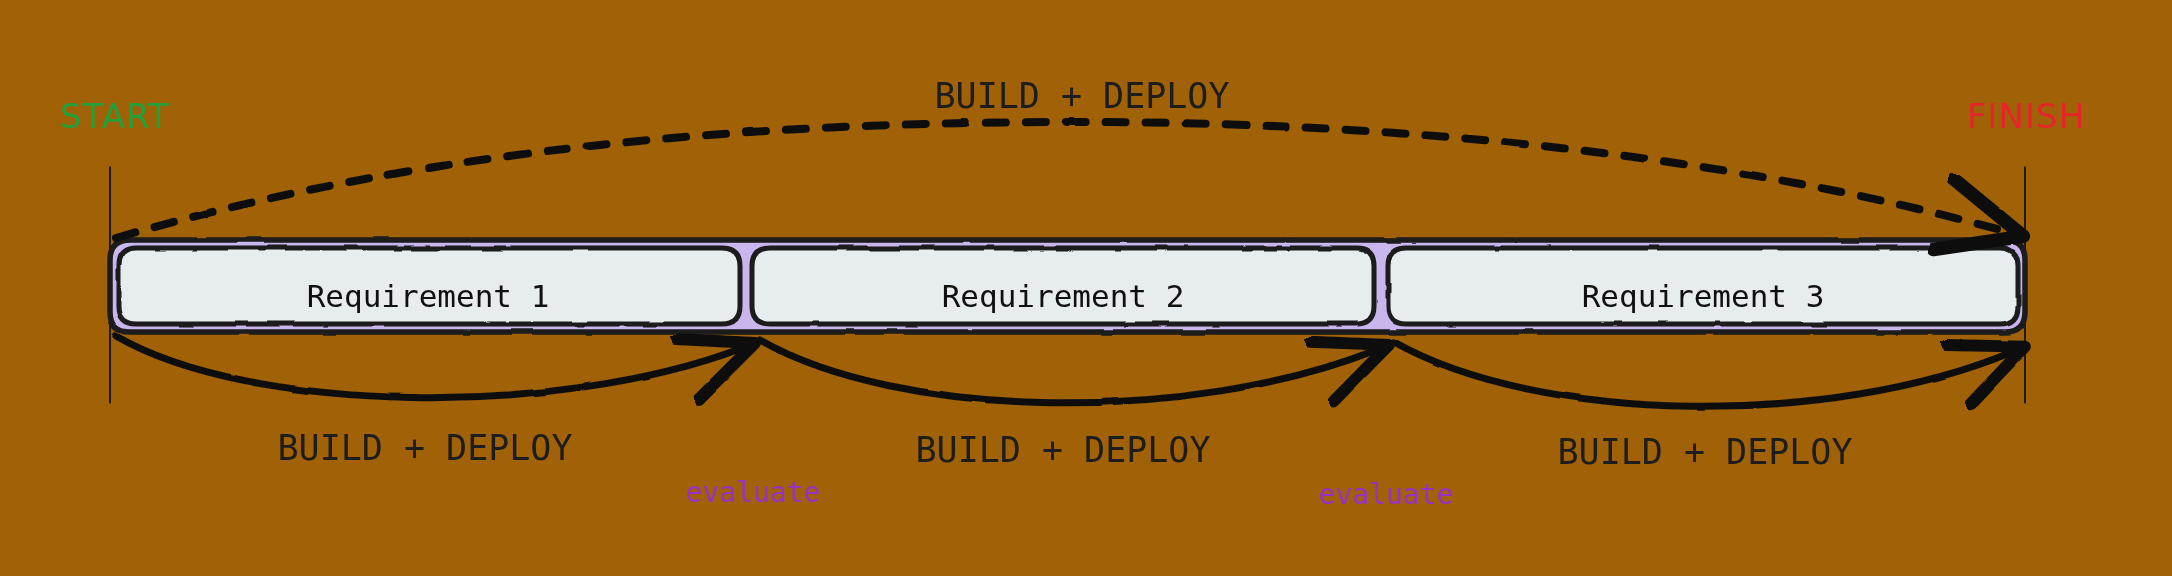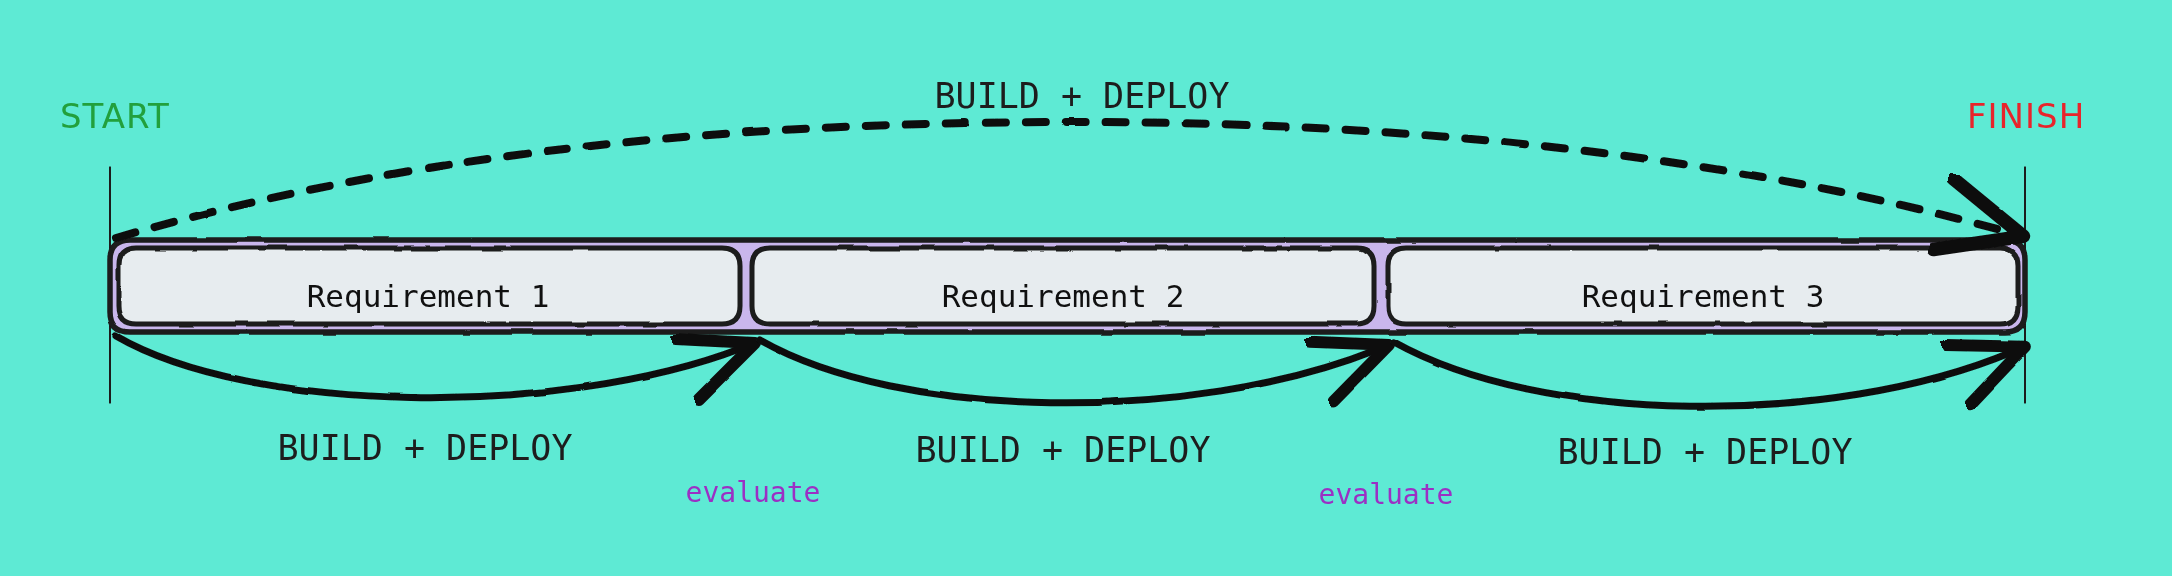--- a/index.html
+++ b/index.html
@@ -7,21 +7,21 @@
     padding: 0;
     background: #ffffff;
   }
   body {
     font-family: "DejaVu Sans Mono", monospace;
   }
   #stage {
     position: relative;
     width: 2172px;
     height: 576px;
-    background: #5eead4;
+    background: #a16207;
     overflow: hidden;
   }
   #diagram-svg {
     position: absolute;
     left: 0;
     top: 0;
     width: 2172px;
     height: 576px;
   }
   .milestone-label {

